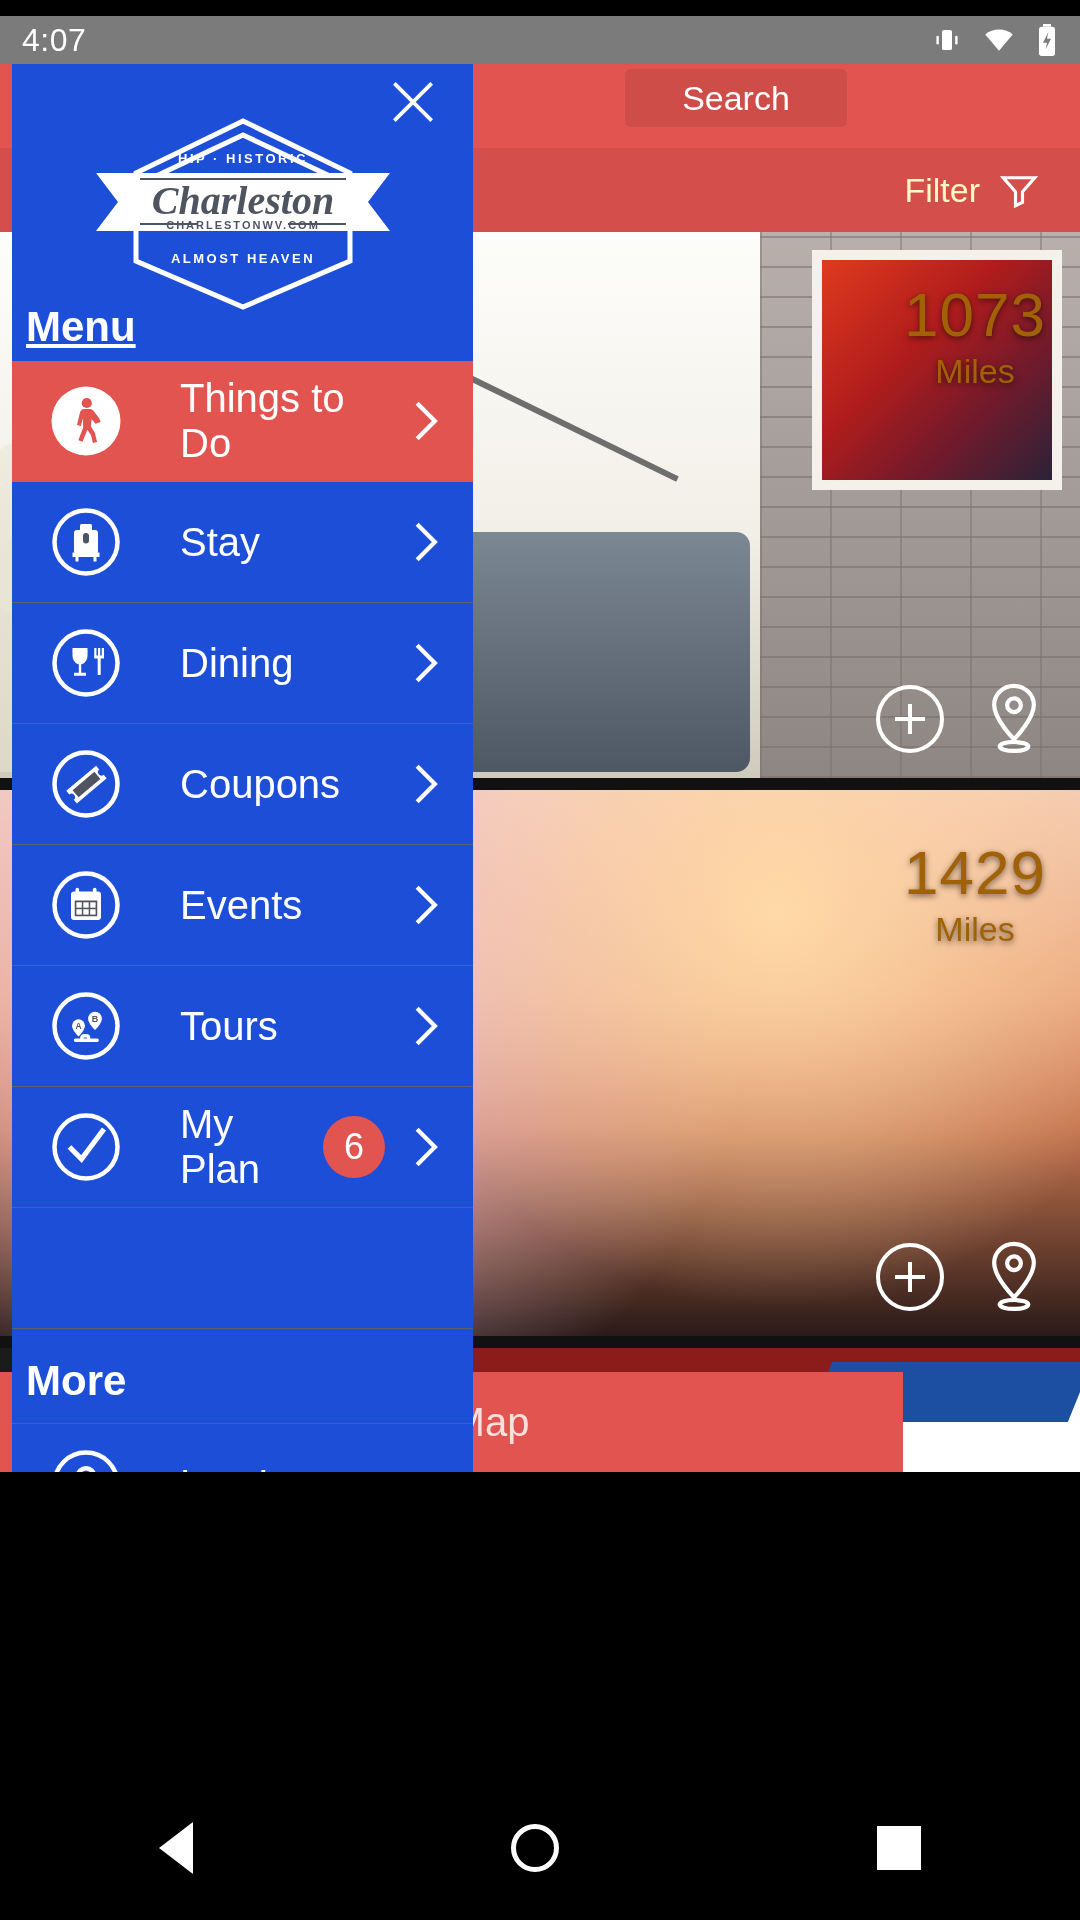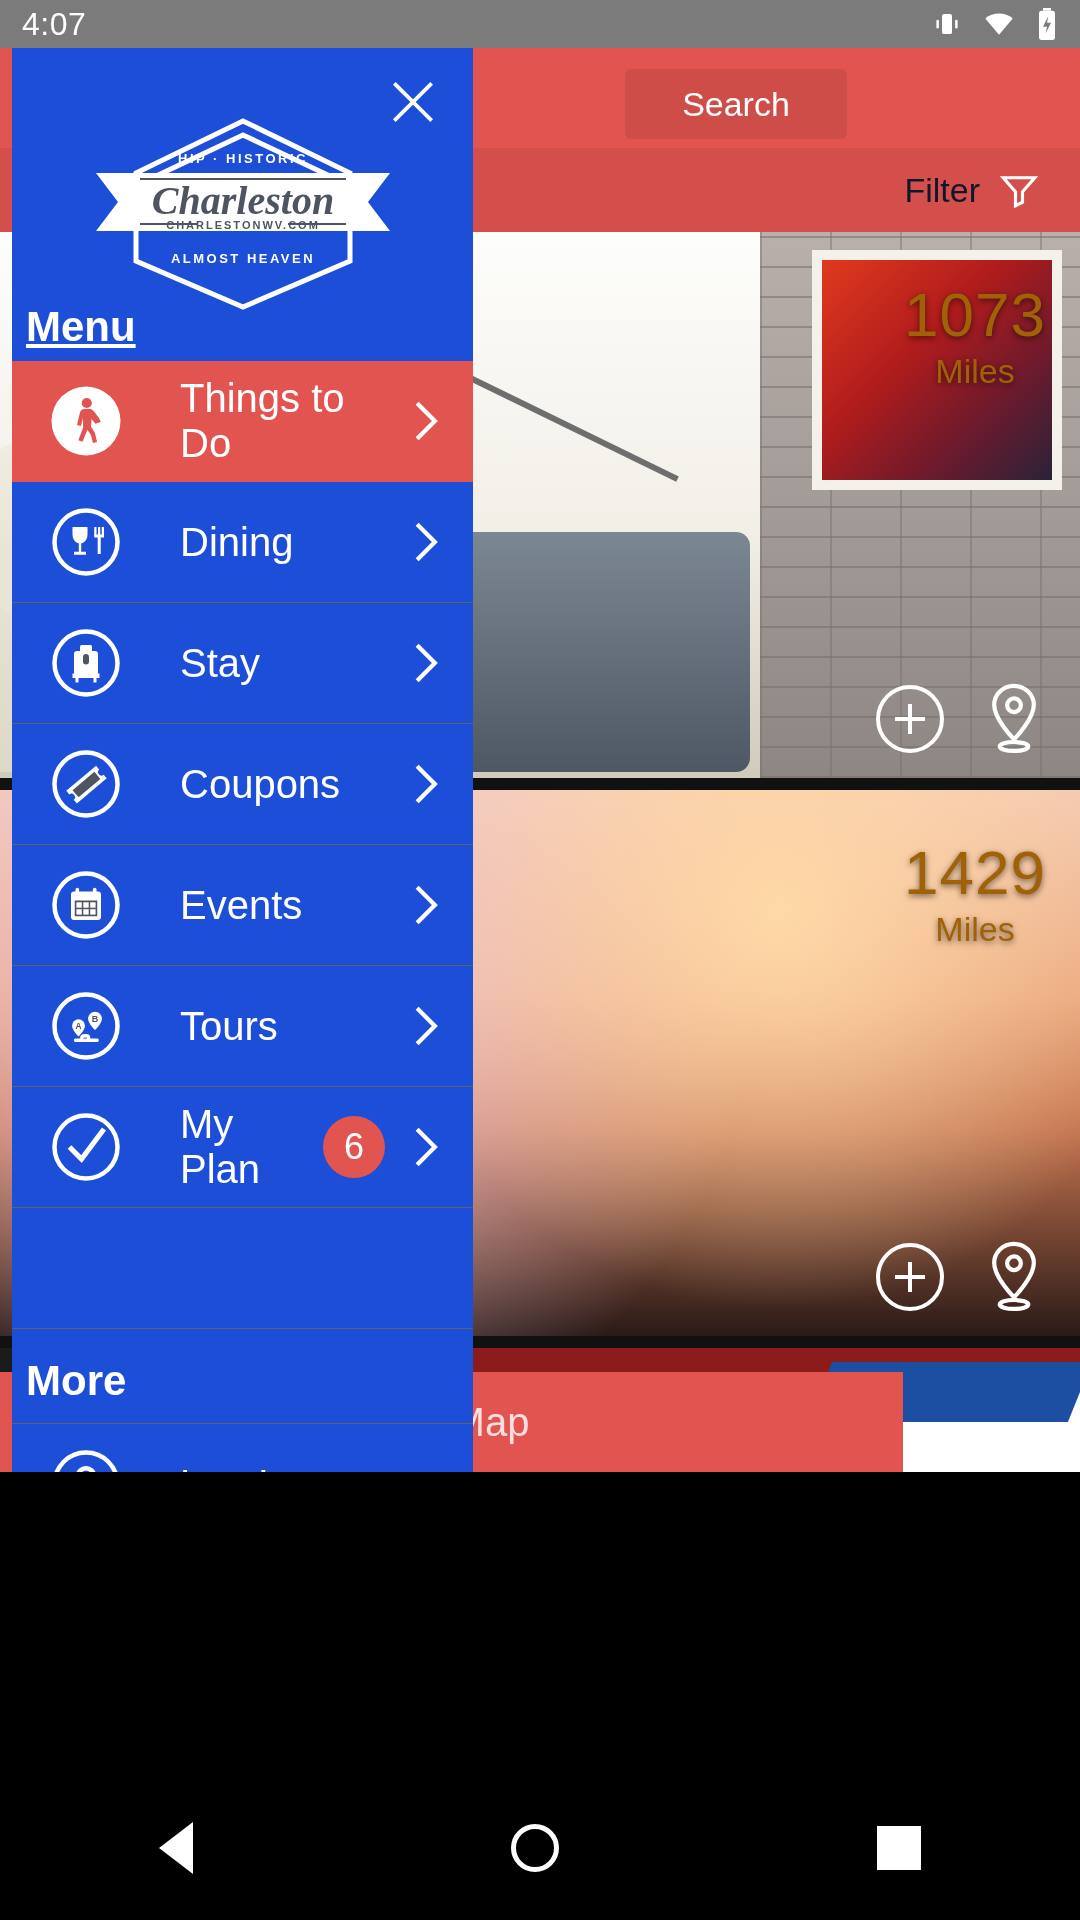--- a/index.html
+++ b/index.html
@@ -6,52 +6,52 @@
   html, body {
     width: 1080px; height: 1920px;
     background: #000;
     font-family: "Liberation Sans", sans-serif;
     overflow: hidden;
   }
   #app { position: relative; width: 1080px; height: 1920px; overflow: hidden; }
 
   
   .statusbar {
-    position: absolute; top: 0; left: 0; width: 1080px; height: 48px;
+    position: absolute; top: 16px; left: 0; width: 1080px; height: 48px;
     background: #7b7b7b;
     display: flex; align-items: center; justify-content: space-between;
     padding: 0 22px;
     z-index: 50;
   }
   .status-time { color:#fff; font-size: 32px; letter-spacing: .5px; }
   .status-icons { display:flex; align-items:center; gap: 20px; }
 
   
   .content {
     position: absolute; top:48px; left:0; width:1080px; height:1424px;
     background:#111;
     overflow:hidden;
   }
   .topbar {
     position:absolute; top:0; left:0; width:1080px; height:100px;
     background:#e1544f;
   }
   .search-btn {
-    position:absolute; top:21px; left:625px; width:222px; height:70px;
+    position:absolute; top:21px; left:625px; width:222px; height:58px;
     background:rgba(0,0,0,.08); border-radius:6px;
     display:flex; align-items:center; justify-content:center;
     color:#fff; font-size:34px;
   }
   .filterbar {
     position:absolute; top:100px; left:0; width:1080px; height:84px;
     background:#d44f4b;
     display:flex; align-items:center; justify-content:flex-end;
     padding-right: 40px; gap: 18px;
   }
-  .filter-label { color:#0f172a; font-size: 34px; }
+  .filter-label { color:#fef9c3; font-size: 34px; }
 
   .cards { position:absolute; top:184px; left:0; width:1080px; bottom:0; }
   .card {
     position:relative; width:1080px; margin-bottom:12px; overflow:hidden;
     background:#000;
   }
   .card.c1 { height:546px; }
   .card.c2 { height:546px; }
   .card.c3 { height:200px; }
 
@@ -388,55 +388,55 @@
             <polyline points="3,3 13,13 3,23"></polyline>
           </svg>
         </div>
       </div>
 
       <div class="nav-item">
         <div class="nav-ico">
           <svg width="72" height="72" viewBox="0 0 48 48">
             <circle cx="24" cy="24" r="21" fill="none" stroke="#fff" stroke-width="3"></circle>
             <g fill="#fff">
+              <rect x="20" y="12" width="8" height="5" rx="1"></rect>
+              <rect x="16" y="16" width="16" height="16" rx="2"></rect>
+              <rect x="15" y="31" width="18" height="3"></rect>
+              <rect x="17" y="34" width="2" height="3"></rect>
+              <rect x="29" y="34" width="2" height="3"></rect>
+            </g>
+            <rect x="22" y="18" width="4" height="7" rx="2" fill="#4e5460"></rect>
+          </svg>
+        </div>
+        <div class="nav-label">Stay</div>
+        <div class="nav-chev">
+          <svg width="30" height="46" viewBox="0 0 16 26" fill="none" stroke="#fff" stroke-width="2.4">
+              <polyline points="3,3 13,13 3,23"></polyline>
+            </svg>
+        </div>
+      </div>
+
+      <div class="nav-item">
+        <div class="nav-ico">
+          <svg width="72" height="72" viewBox="0 0 48 48">
+            <circle cx="24" cy="24" r="21" fill="none" stroke="#fff" stroke-width="3"></circle>
+            <g fill="#fff">
               <path d="M15 16h10v3c0 3.3-2.2 6-5 6s-5-2.7-5-6z"></path>
               <rect x="15" y="14" width="10" height="2.6"></rect>
               <rect x="19.2" y="24" width="1.6" height="7"></rect>
               <rect x="16" y="30.5" width="8" height="2"></rect>
               <rect x="29.5" y="14" width="1.5" height="6"></rect>
               <rect x="32" y="14" width="1.5" height="6"></rect>
               <rect x="34.5" y="14" width="1.5" height="6"></rect>
               <rect x="29.5" y="19" width="6.5" height="2"></rect>
               <rect x="31.8" y="20" width="2" height="12"></rect>
             </g>
           </svg>
         </div>
         <div class="nav-label">Dining</div>
-        <div class="nav-chev">
-          <svg width="30" height="46" viewBox="0 0 16 26" fill="none" stroke="#fff" stroke-width="2.4">
-              <polyline points="3,3 13,13 3,23"></polyline>
-            </svg>
-        </div>
-      </div>
-
-      <div class="nav-item">
-        <div class="nav-ico">
-          <svg width="72" height="72" viewBox="0 0 48 48">
-            <circle cx="24" cy="24" r="21" fill="none" stroke="#fff" stroke-width="3"></circle>
-            <g fill="#fff">
-              <rect x="20" y="12" width="8" height="5" rx="1"></rect>
-              <rect x="16" y="16" width="16" height="16" rx="2"></rect>
-              <rect x="15" y="31" width="18" height="3"></rect>
-              <rect x="17" y="34" width="2" height="3"></rect>
-              <rect x="29" y="34" width="2" height="3"></rect>
-            </g>
-            <rect x="22" y="18" width="4" height="7" rx="2" fill="#4e5460"></rect>
-          </svg>
-        </div>
-        <div class="nav-label">Stay</div>
         <div class="nav-chev">
           <svg width="30" height="46" viewBox="0 0 16 26" fill="none" stroke="#fff" stroke-width="2.4">
               <polyline points="3,3 13,13 3,23"></polyline>
             </svg>
         </div>
       </div>
 
       <div class="nav-item">
         <div class="nav-ico">
           <svg width="72" height="72" viewBox="0 0 48 48">

